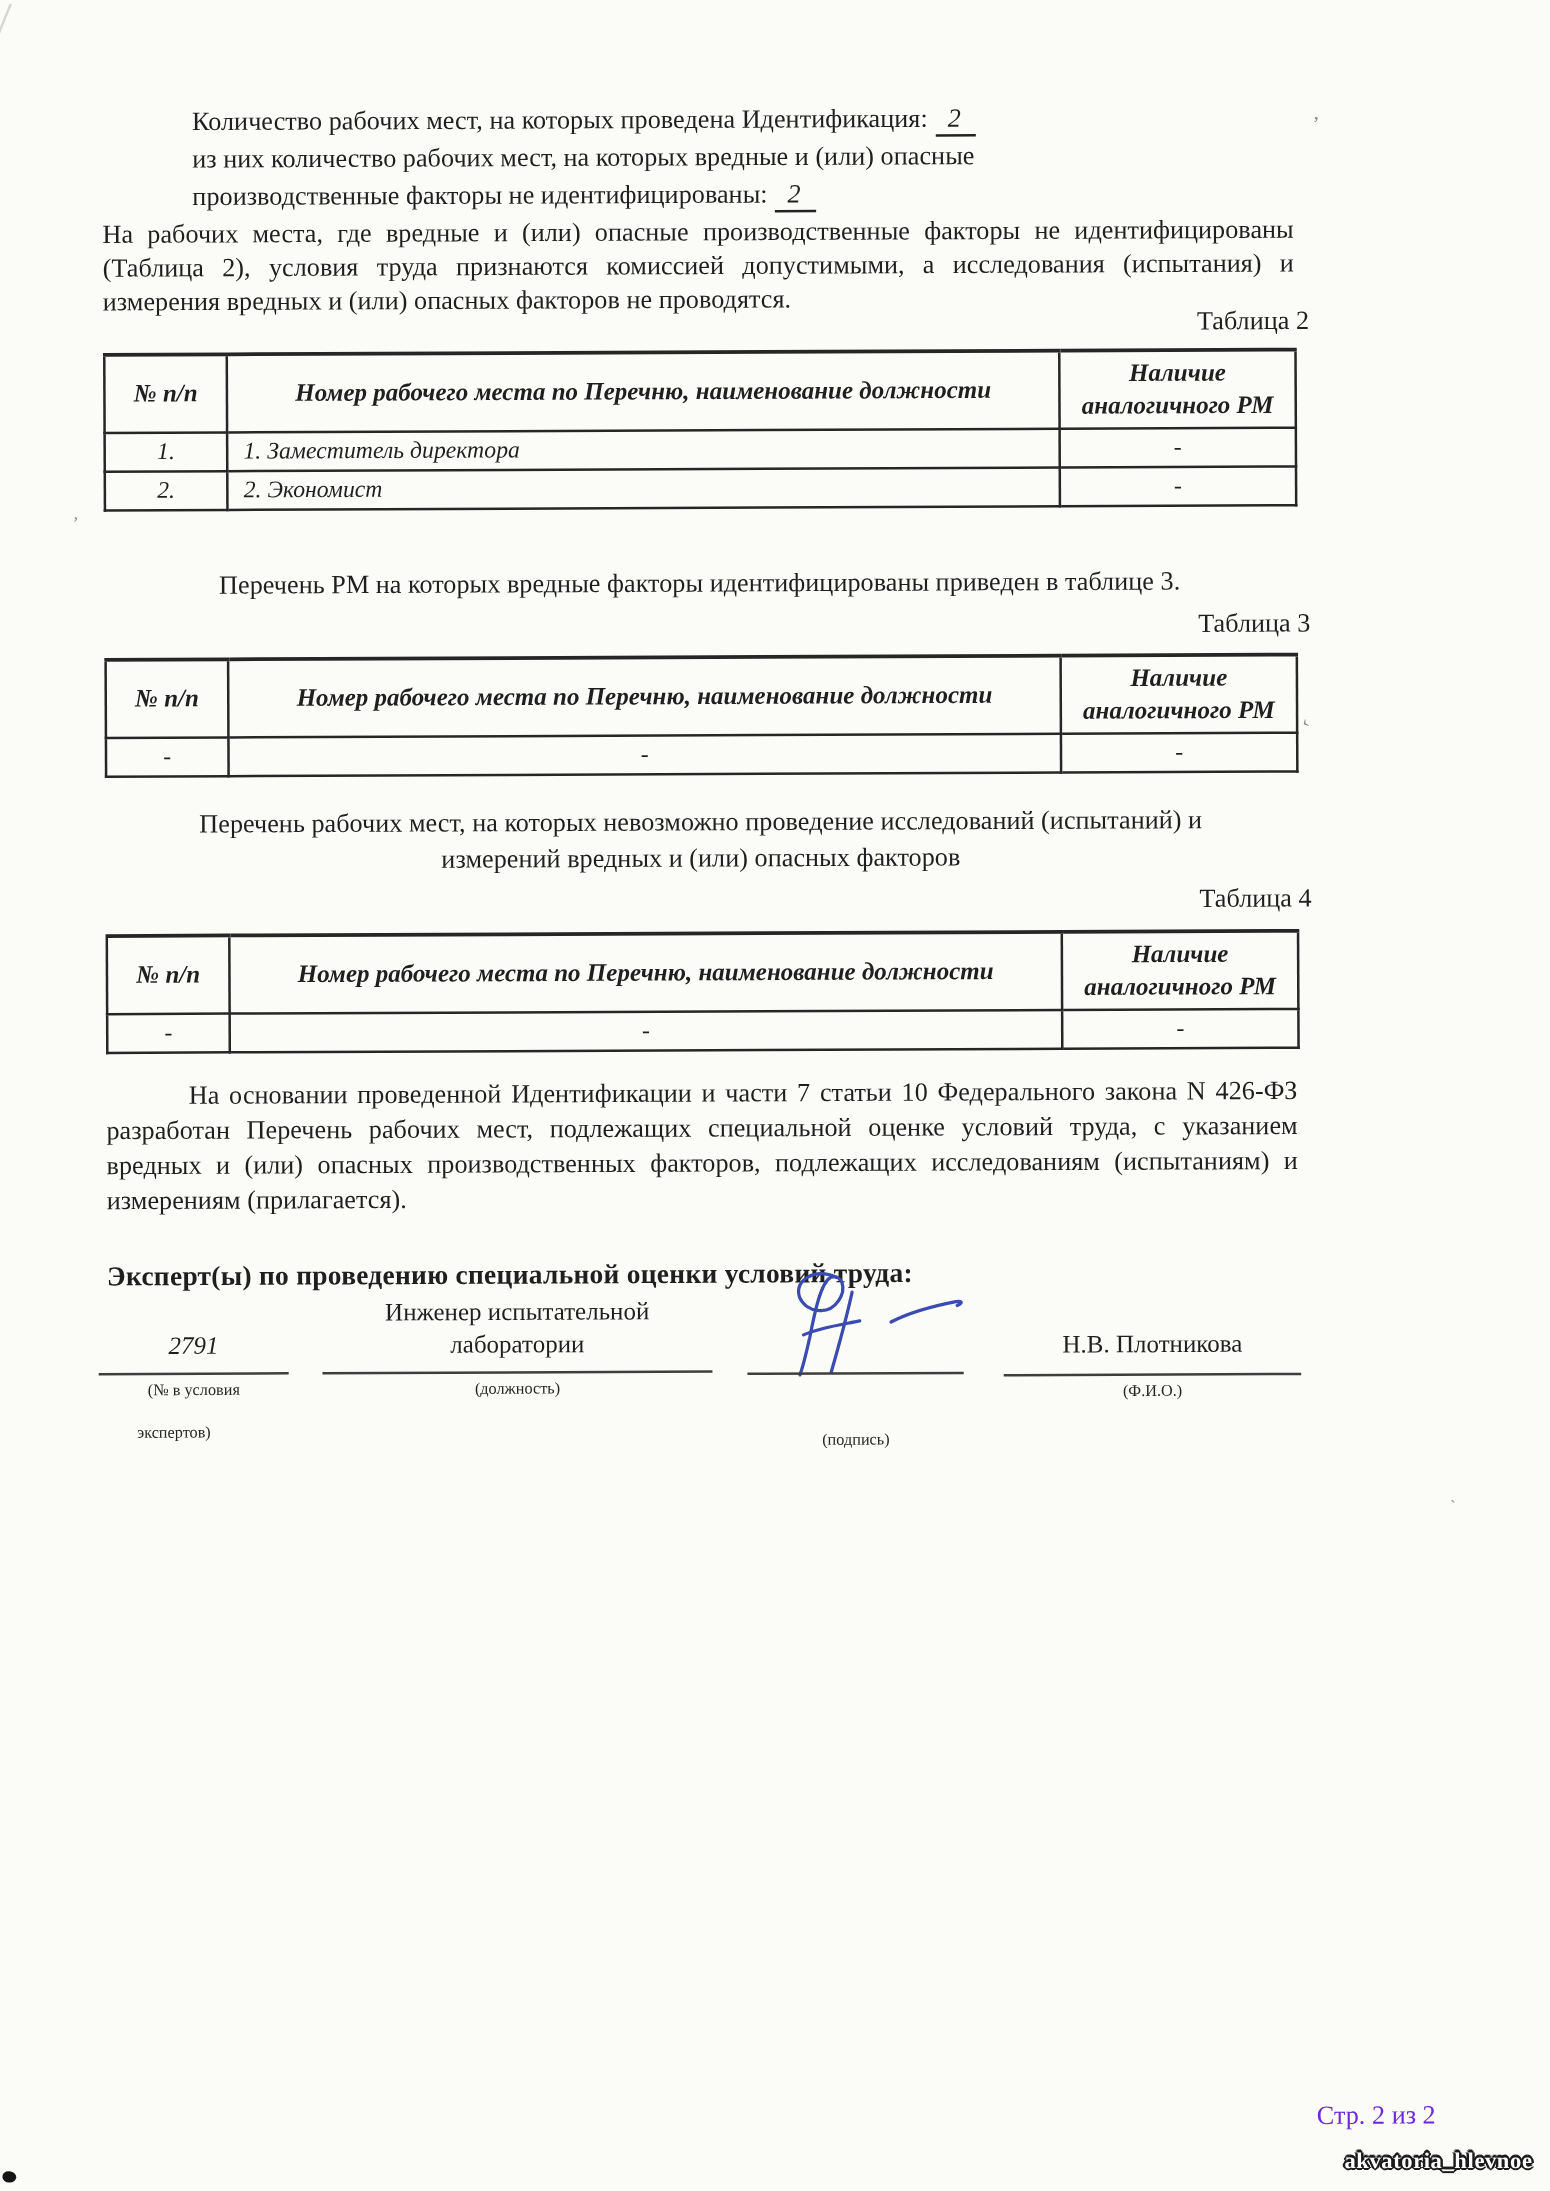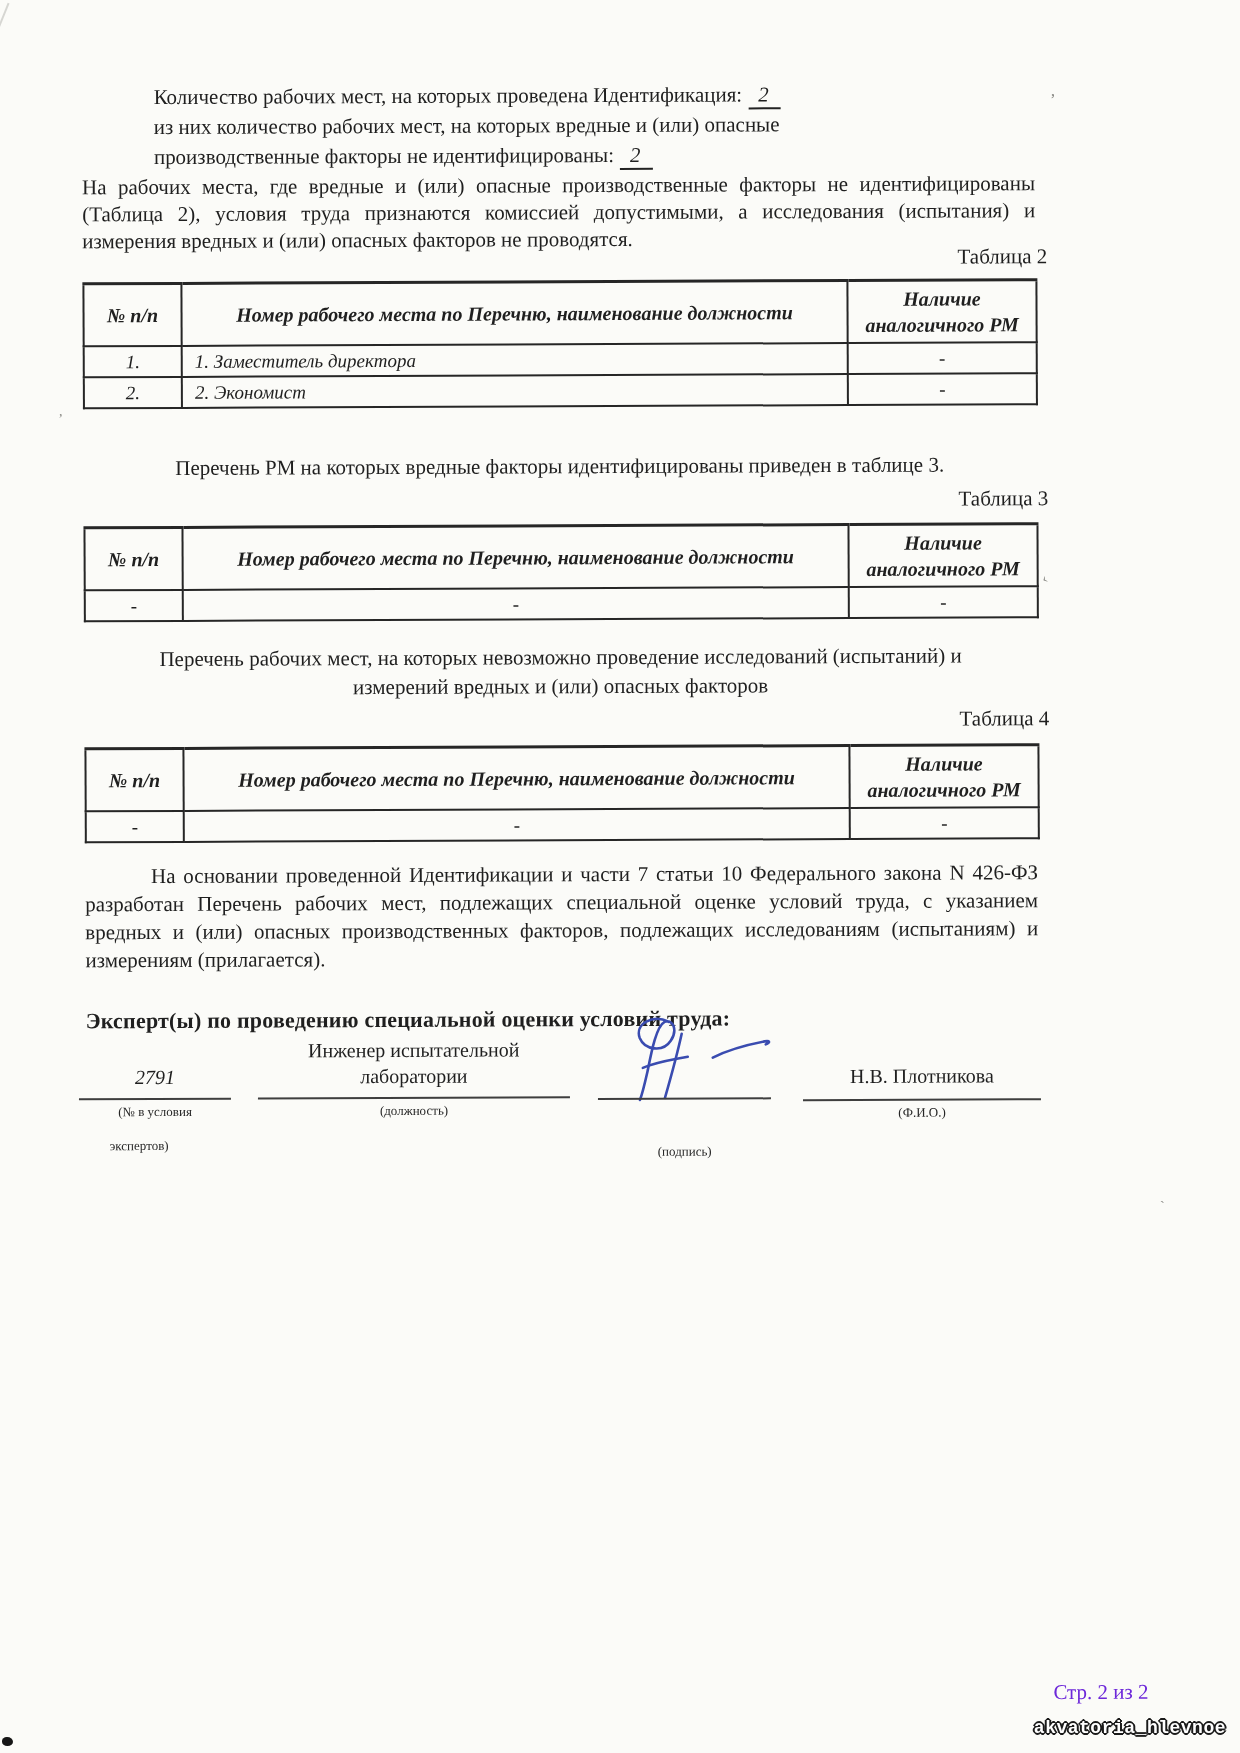--- a/index.html
+++ b/index.html
@@ -97,21 +97,21 @@
   .sig-val{font-size:20px;text-align:center;}
   .sig-cap{font-size:13px;color:#262626;text-align:center;}
 
   
   .page-num{
     right:95px;top:1682px;
     font-size:21px;color:#6d28d9;
   }
   .watermark{
     right:14px;top:1718px;
-    font-family:Liberation Mono, monospace;
+    font-family:Liberation Serif, serif;
     font-weight:bold;font-size:18px;
     color:#ffffff;
     text-shadow:
       -2px 0 0 #1b1b1b, 2px 0 0 #1b1b1b,
       0 -2px 0 #1b1b1b, 0 2px 0 #1b1b1b,
       -1px -1px 0 #1b1b1b, 1px -1px 0 #1b1b1b,
       -1px 1px 0 #1b1b1b, 1px 1px 0 #1b1b1b;
     letter-spacing:0.5px;
   }
 

